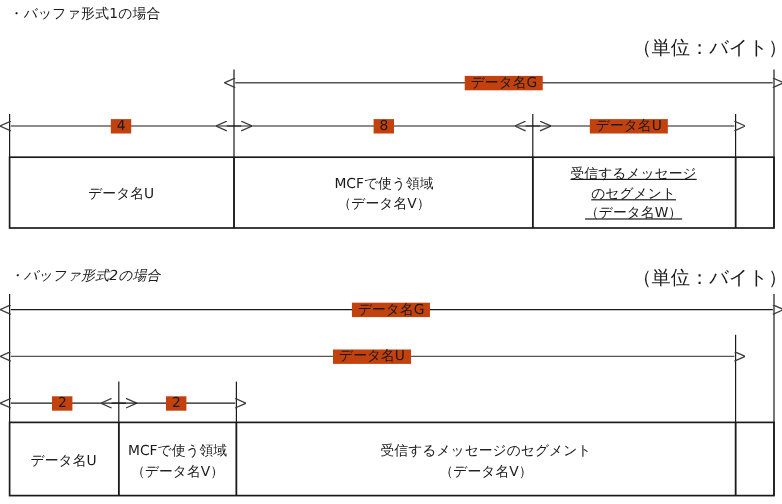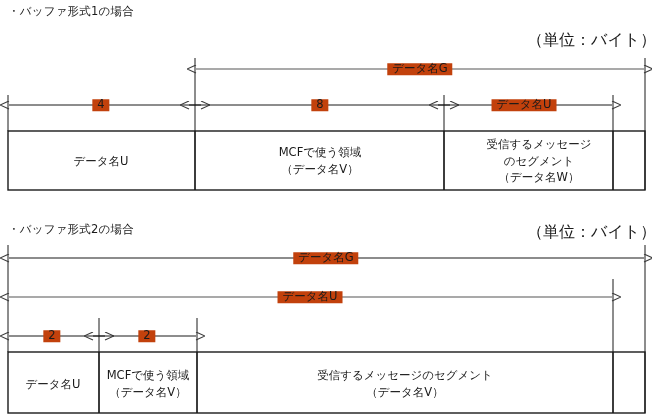--- a/index.html
+++ b/index.html
@@ -54,21 +54,21 @@
   .cell-label {
     position: absolute;
     font-size: 11.5px;
     text-align: center;
     white-space: pre;
     transform: translate(-50%, -50%);
     color: #1a1a1a;
     line-height: 1.45;
   }
   .title-1 { left: 8px;  top: 4px; }
-  .title-2 { left: 8px;  top: 222px; }
+  .title-2 { left: 8px;  top: 222px; font-style: italic; }
   .unit-1  { left: 527px; top: 30px; }
   .unit-2  { left: 527px; top: 222px; }
 </style>
 </head>
 <body>
 
 <div class="page">
 
   <div class="sect-title title-1">・バッファ形式1の場合</div>
 
@@ -129,21 +129,21 @@
   </svg>
 
   <div class="dim-label" style="left:420px; top:69px;">データ名G</div>
   <div class="dim-label" style="left:101px; top:105px;">4</div>
   <div class="dim-label" style="left:320px; top:105px;">8</div>
   <div class="dim-label" style="left:524px; top:105px;">データ名U</div>
 
   <div class="cell-label" style="left:101px; top:161px;">データ名U</div>
   <div class="cell-label" style="left:320px; top:161px;">MCFで使う領域
 （データ名V）</div>
-  <div class="cell-label" style="left:539px; top:161px;">受信するメッセージ
+  <div class="cell-label" style="left:528px; top:161px;text-decoration:underline;">受信するメッセージ
 のセグメント
 （データ名W）</div>
 
   <div class="dim-label" style="left:326px; top:258px;">データ名G</div>
   <div class="dim-label" style="left:310px; top:297px;">データ名U</div>
   <div class="dim-label" style="left:52px; top:336px;">2</div>
   <div class="dim-label" style="left:147px; top:336px;">2</div>
 
   <div class="cell-label" style="left:53px; top:384px;">データ名U</div>
   <div class="cell-label" style="left:148px; top:384px;">MCFで使う領域

